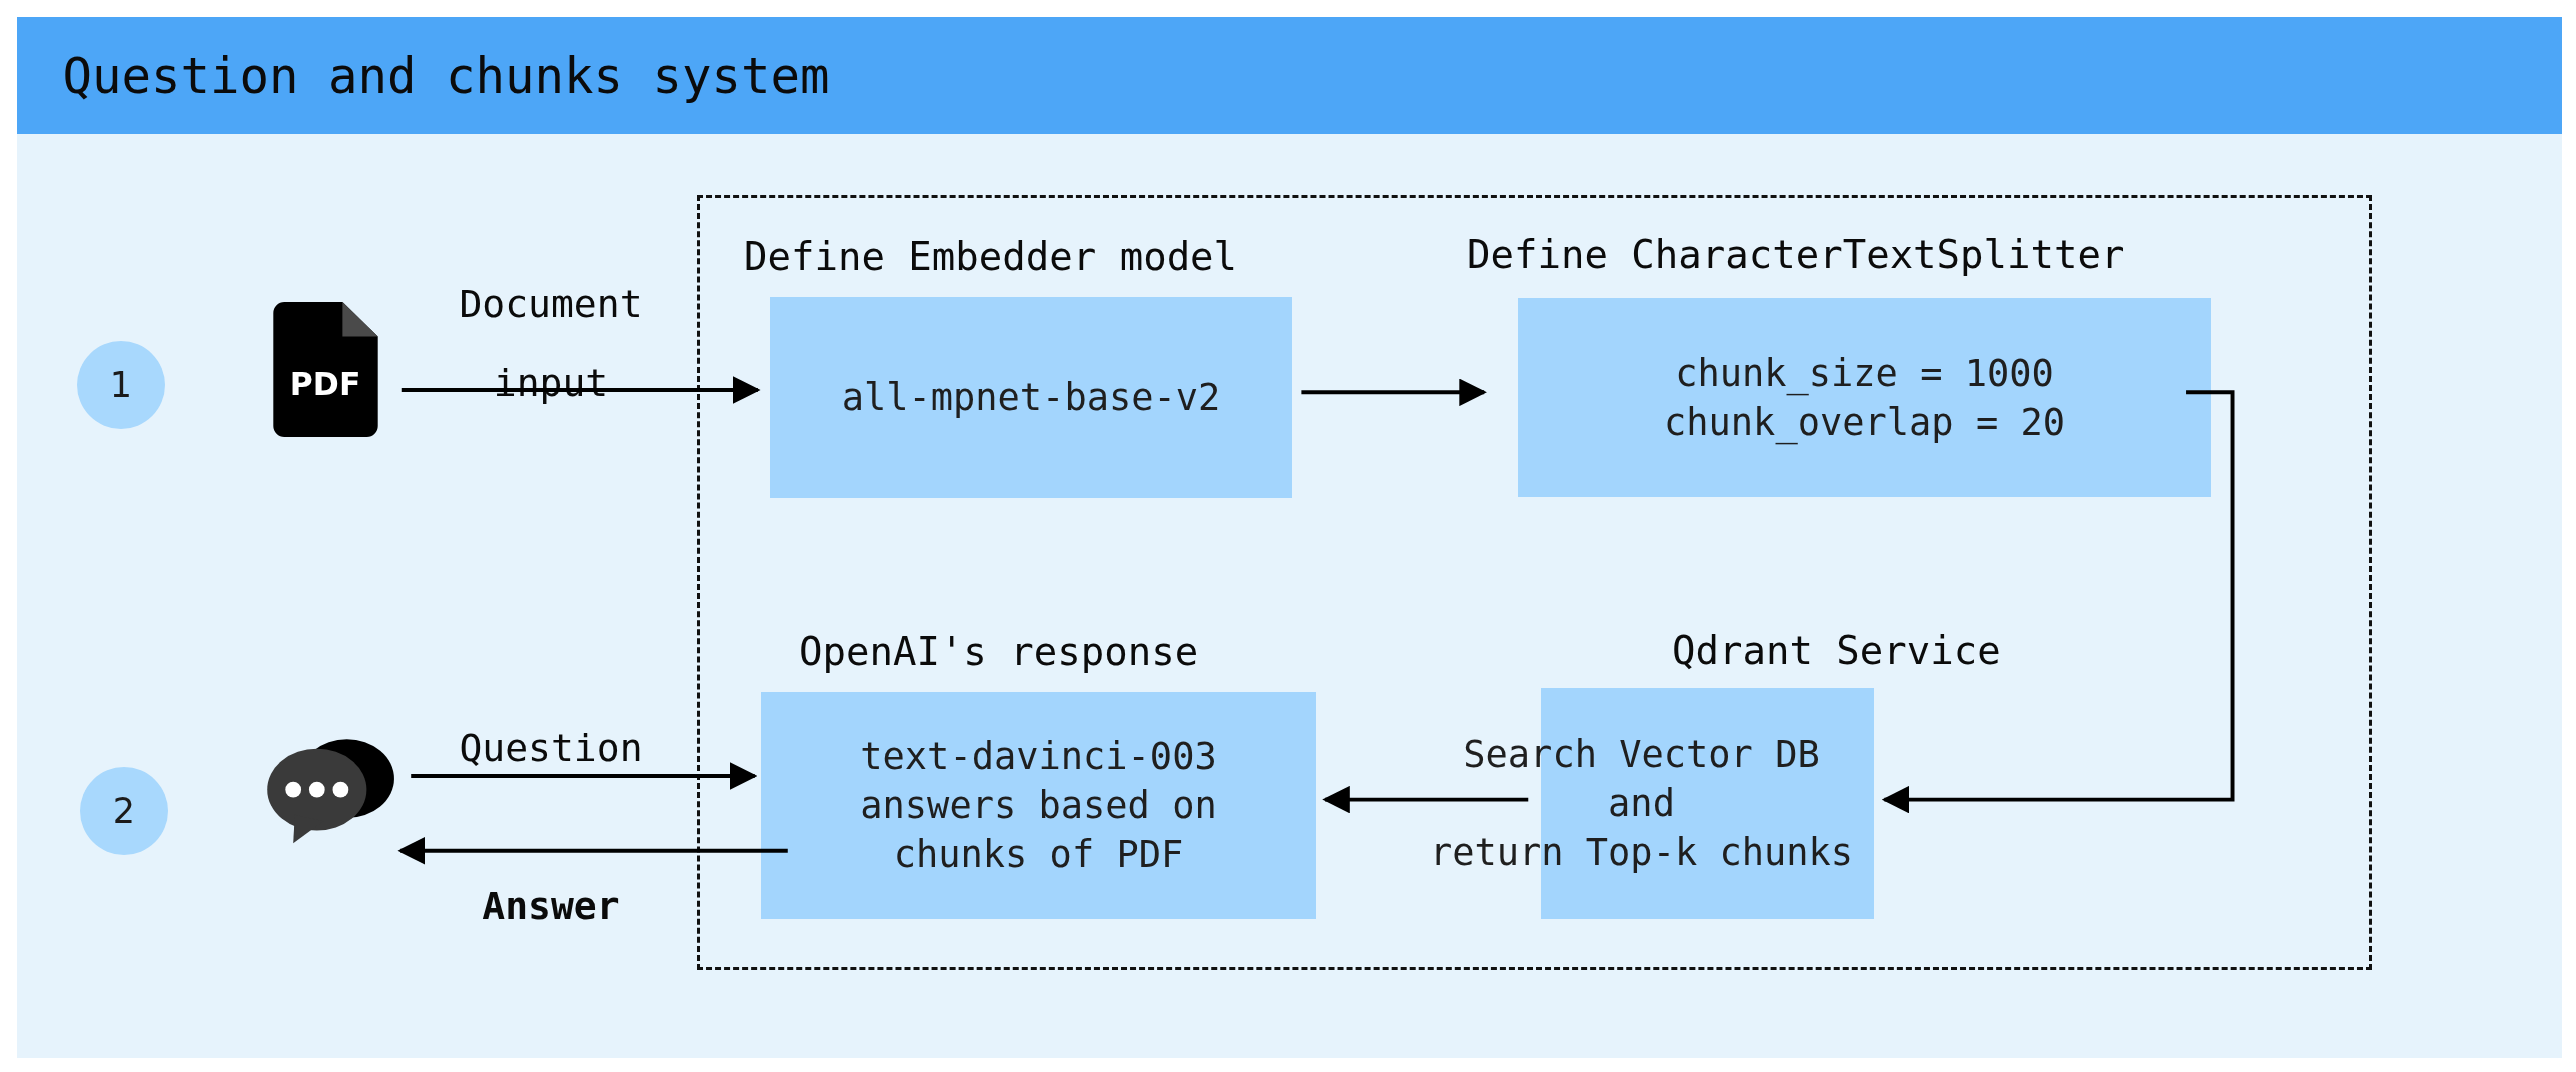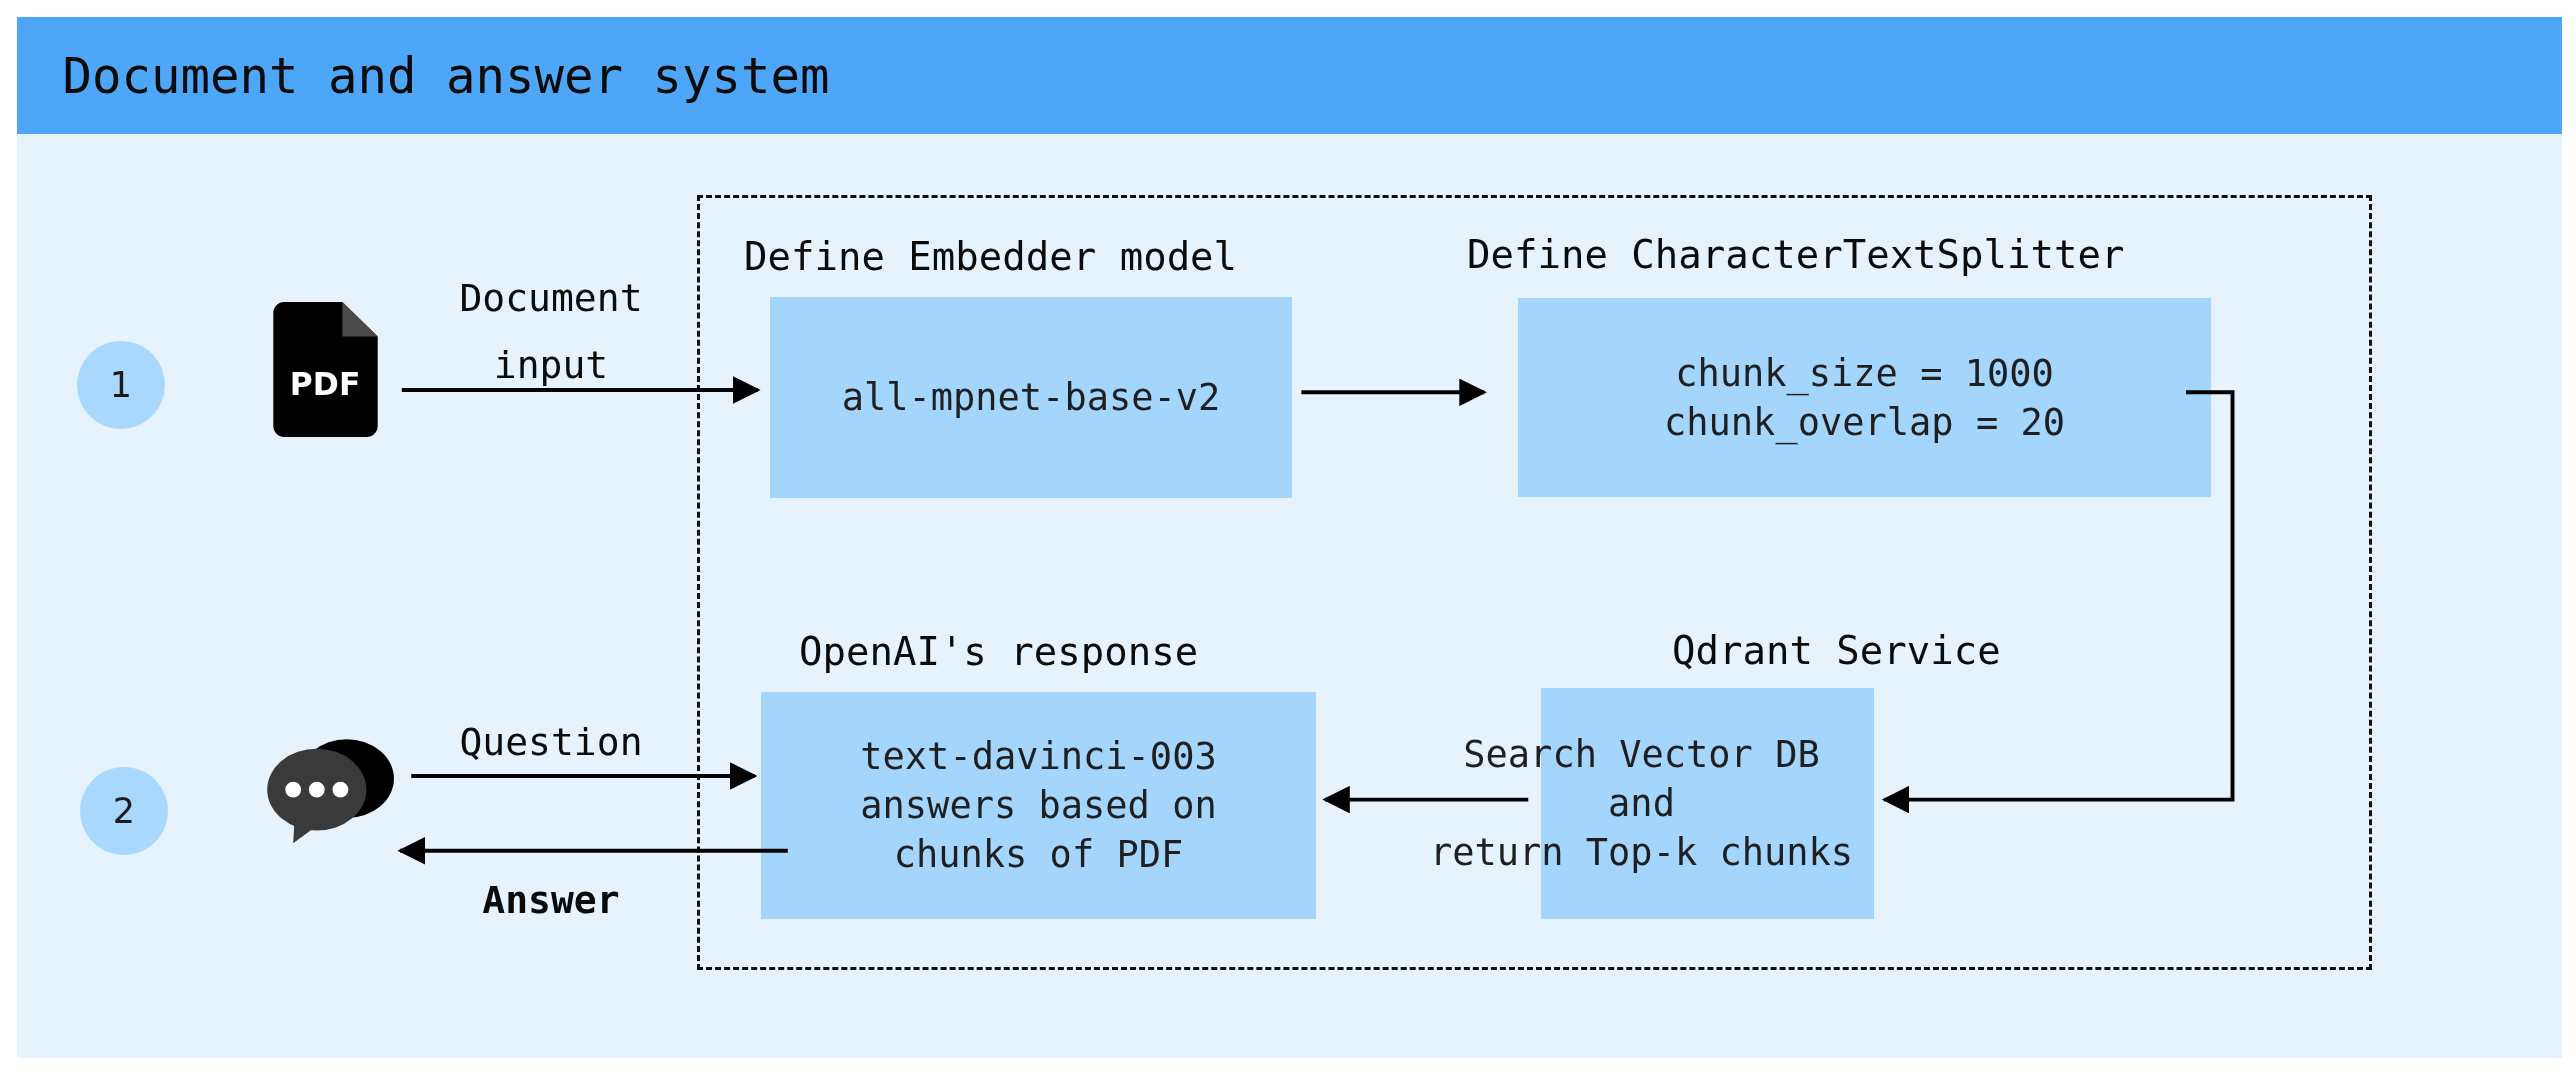--- a/index.html
+++ b/index.html
@@ -131,21 +131,21 @@
   }
   #cap-embedder { left: 744px;  top: 235px; }
   #cap-splitter { left: 1467px; top: 233px; }
   #cap-openai   { left: 799px; top: 630px; }
   #cap-qdrant   { left: 1672px; top: 629px; }
 
   
   .edge-label {
     position: absolute;
     font-size: 38px;
-    line-height: 67px;
+    line-height: 79px;
     color: #0b0b0b;
     text-align: center;
     white-space: pre-line;
   }
   #lbl-doc-input { left: 425px; top: 265px; width: 252px; }
   #lbl-question  { left: 425px; top: 709px; width: 252px; }
   #lbl-answer    { left: 425px; top: 867px; width: 252px; font-weight: bold; }
 
   
   .connectors {
@@ -158,21 +158,21 @@
   }
 </style>
 </head>
 <body>
 
 <div id="page">
 
   <div class="panel">
 
     <div class="header-bar">
-      <div class="header-title">Document and answer system</div>
+      <div class="header-title">Question and chunks system</div>
     </div>
 
   </div>
 
   <div class="dashed-region"></div>
 
   <div class="step-circle" id="step-1">
     <span>1</span>
   </div>
   <div class="step-circle" id="step-2">

